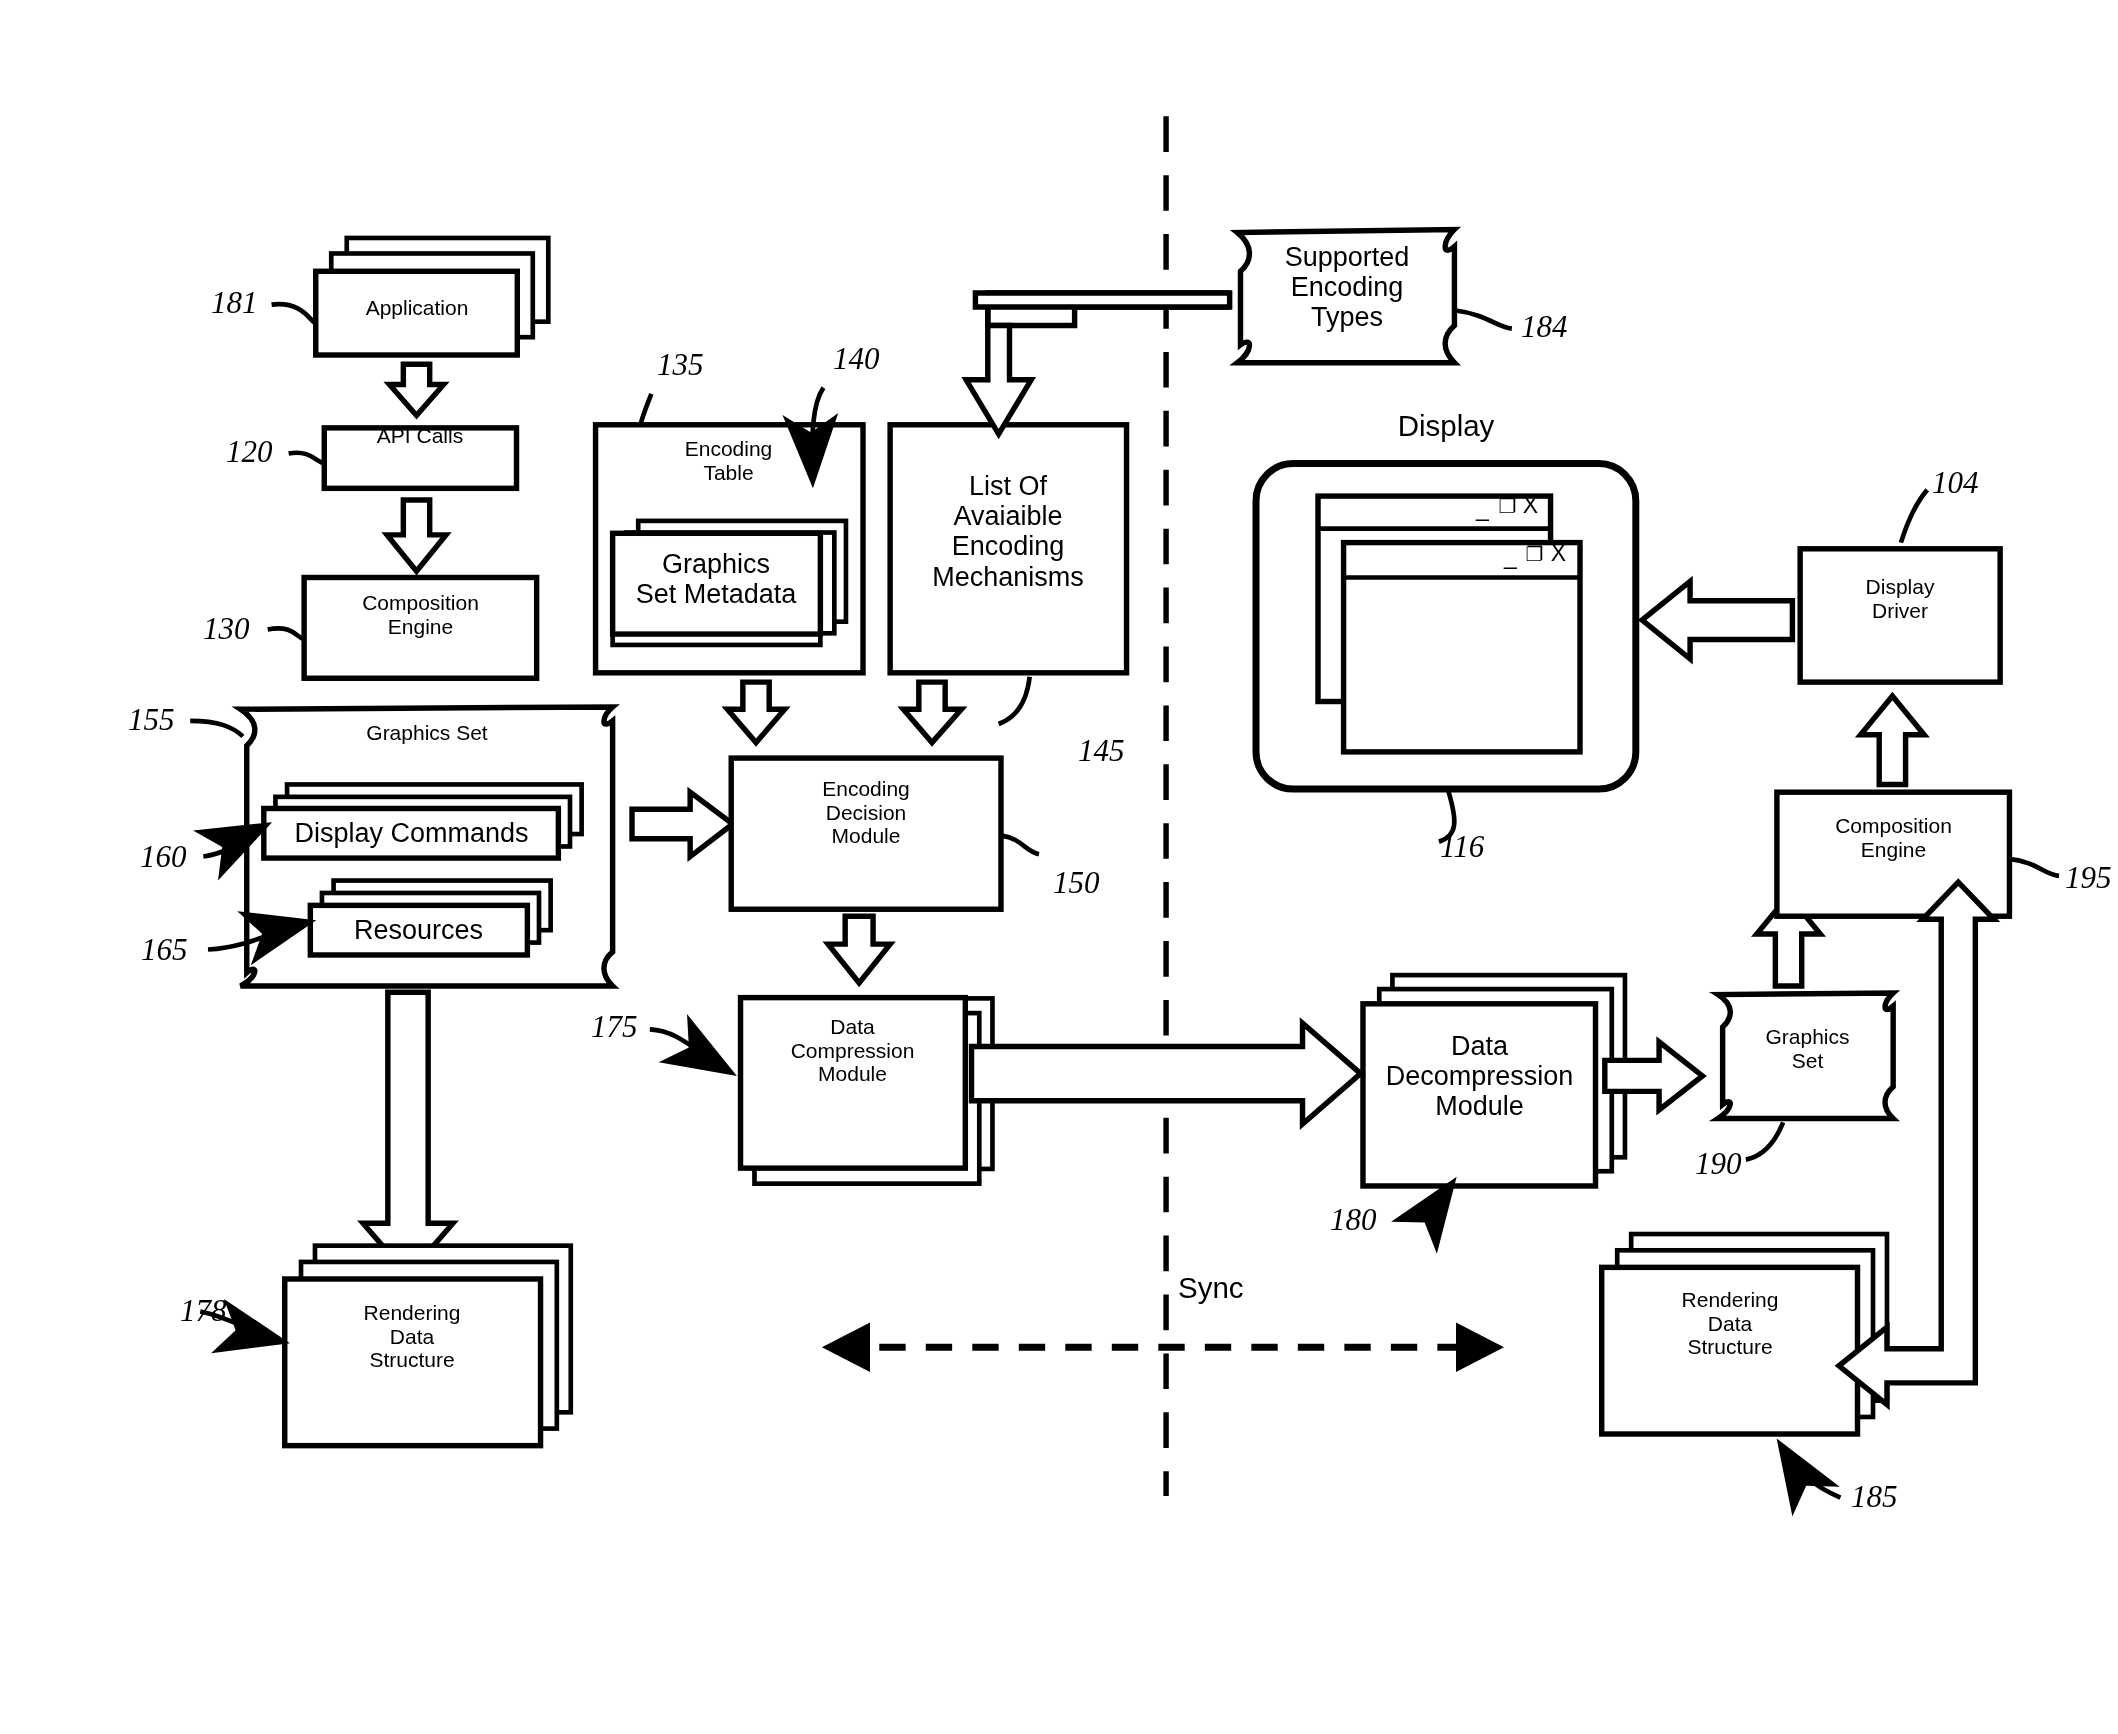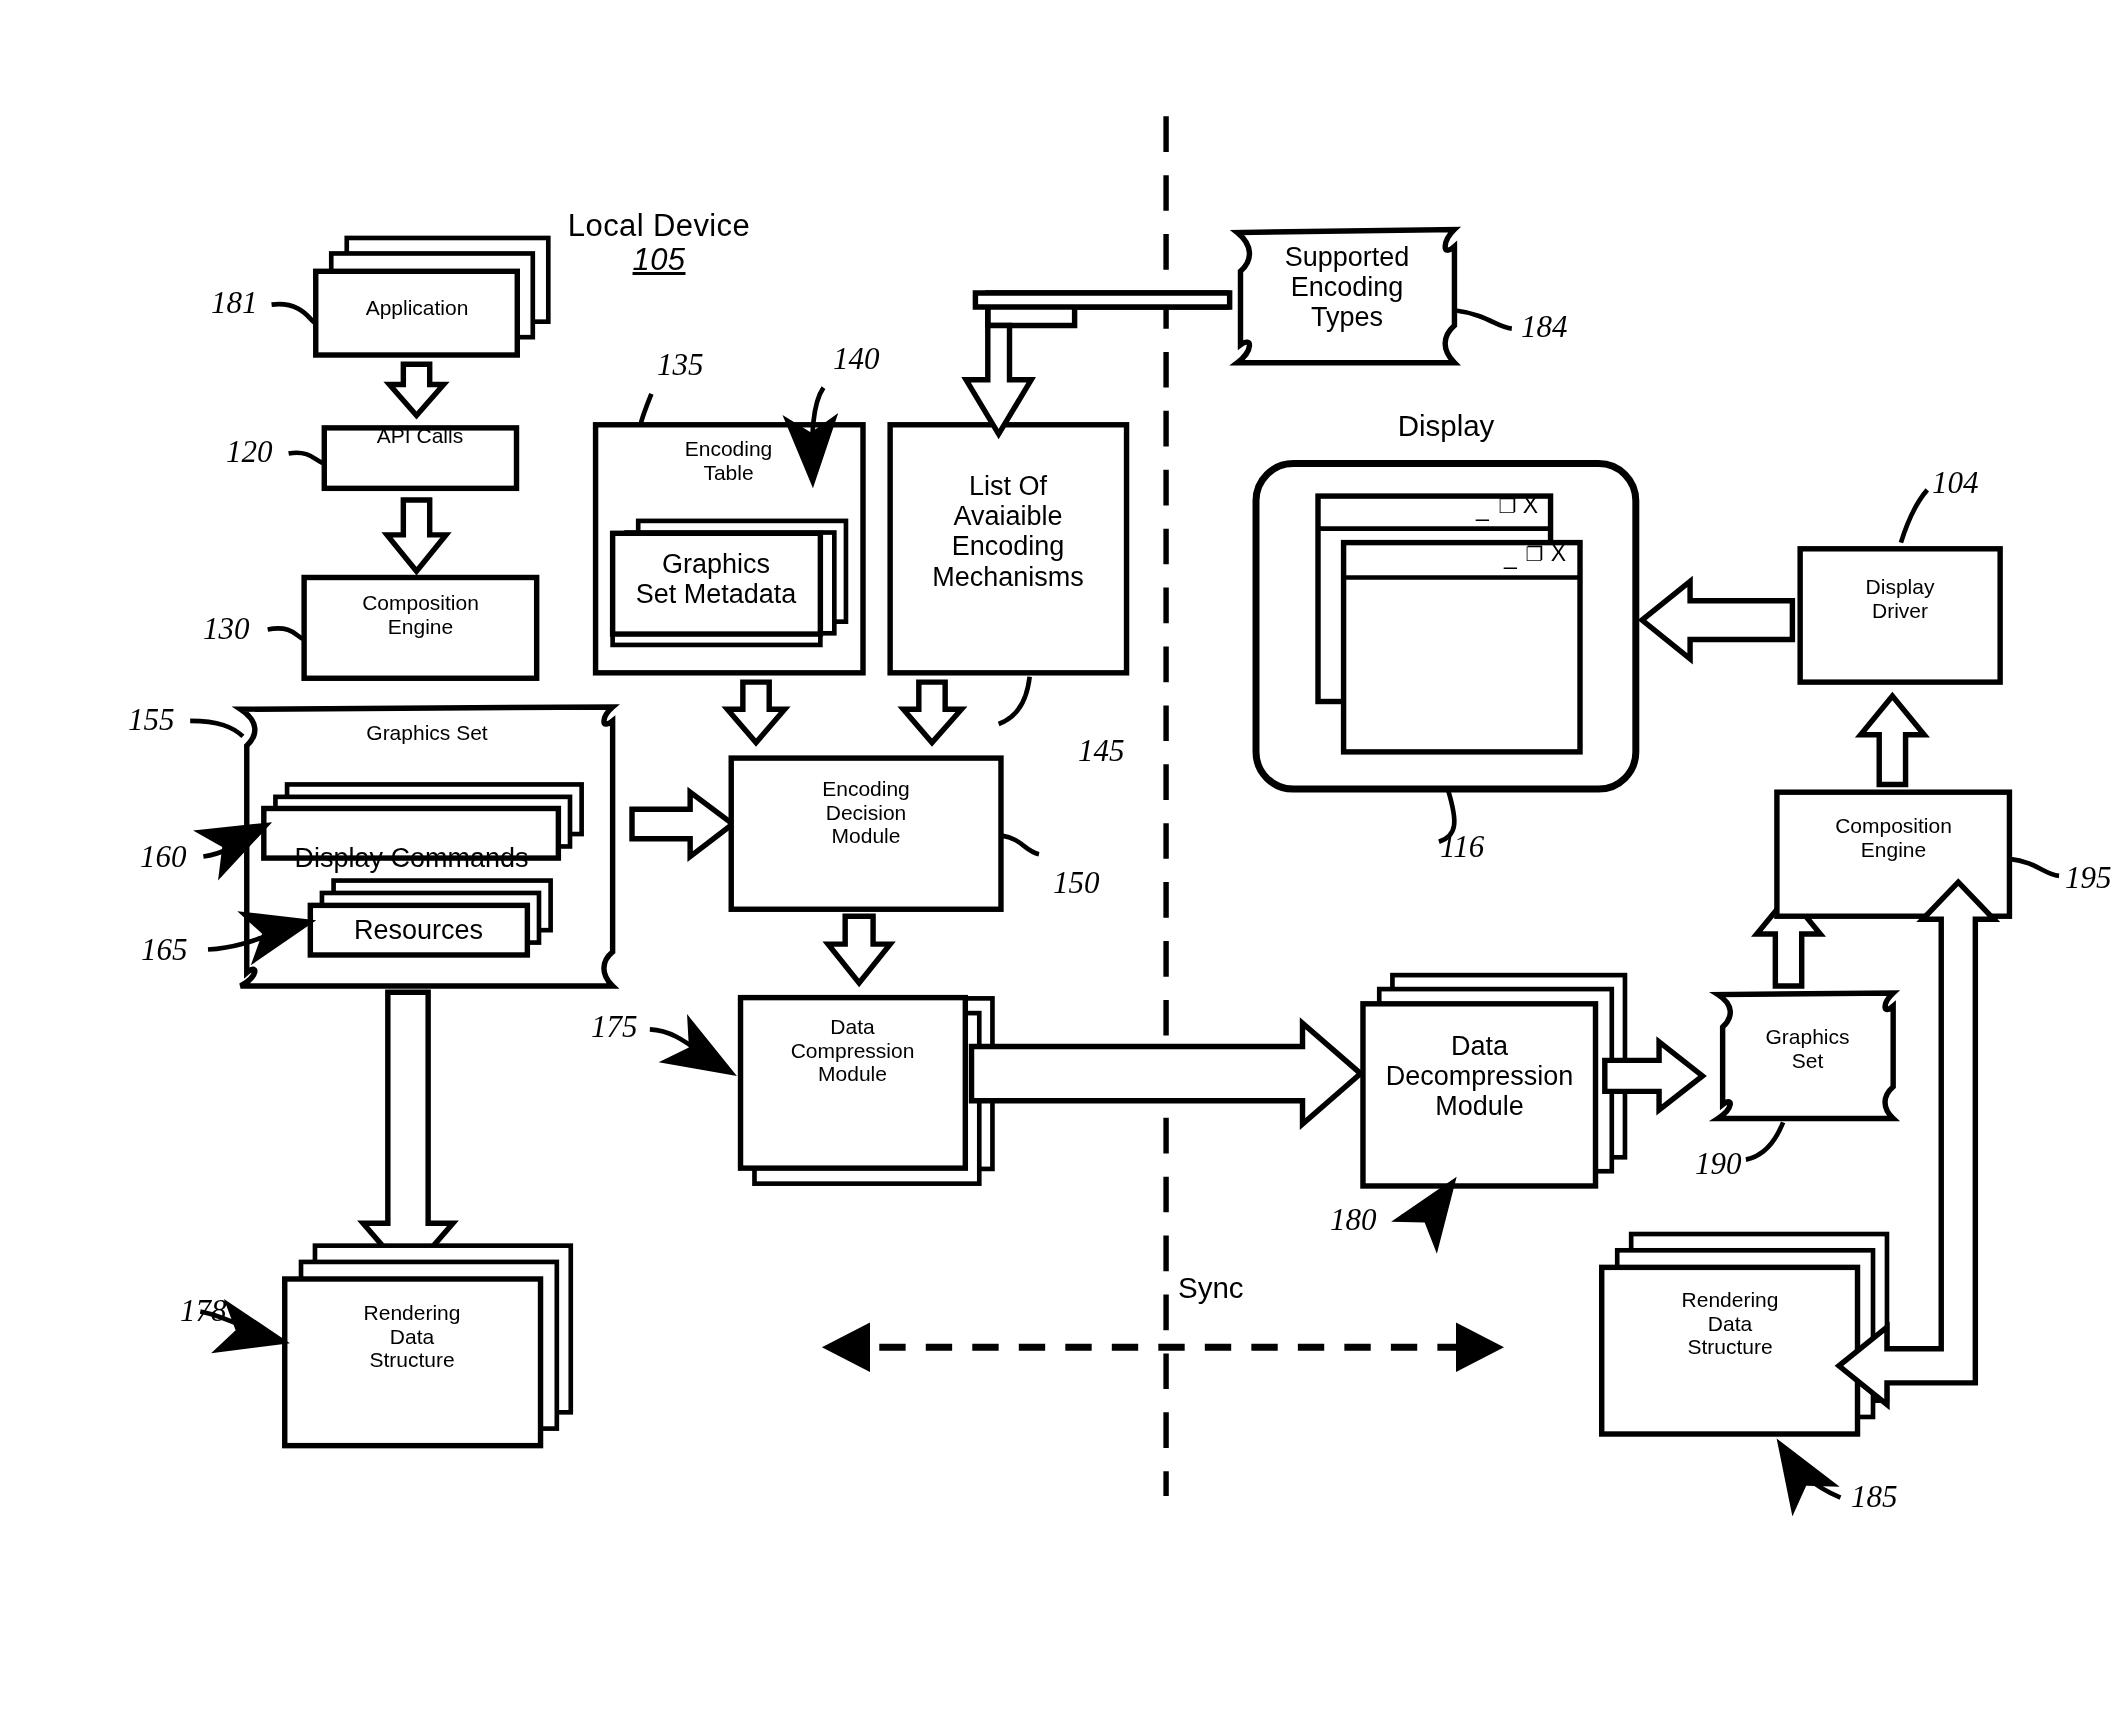--- a/index.html
+++ b/index.html
@@ -198,36 +198,32 @@
 
         <path d="M1808,1570 C1840,1562 1858,1548 1872,1528" marker-end="url(#leadArrow)"></path>
 
         <path d="M2300,1448 C2288,1478 2272,1492 2252,1496"></path>
 
         <path d="M2374,1932 C2340,1918 2318,1898 2298,1866" marker-end="url(#leadArrow)"></path>
       </g>
     </g>
   </svg>
 
-  <div class="lbl hdr" style="left:496px;top:174px;width:326px;">
-    <span>Local Device</span>
-    <span class="num">105</span>
-  </div>
 
 
   <div class="lbl boxtext" style="left:316px;top:296px;width:202px;">Application</div>
 
   <div class="lbl boxtext" style="left:324px;top:424px;width:192px;">API Calls</div>
 
   <div class="lbl boxtext" style="left:304px;top:591px;width:233px;">Composition
 Engine</div>
 
   <div class="lbl boxtext" style="left:264px;top:721px;width:326px;">Graphics Set</div>
 
-  <div class="lbl boxtext sm" style="left:264px;top:818px;width:295px;margin-top:25px;">Display Commands</div>
+  <div class="lbl boxtext sm" style="left:264px;top:818px;width:295px;">Display Commands</div>
 
   <div class="lbl boxtext sm" style="left:310px;top:915px;width:217px;">Resources</div>
 
   <div class="lbl boxtext" style="left:595px;top:437px;width:267px;">Encoding
 Table</div>
 
   <div class="lbl boxtext sm" style="left:612px;top:549px;width:208px;">Graphics
 Set Metadata</div>
 
   <div class="lbl boxtext sm" style="left:890px;top:471px;width:236px;">List Of

